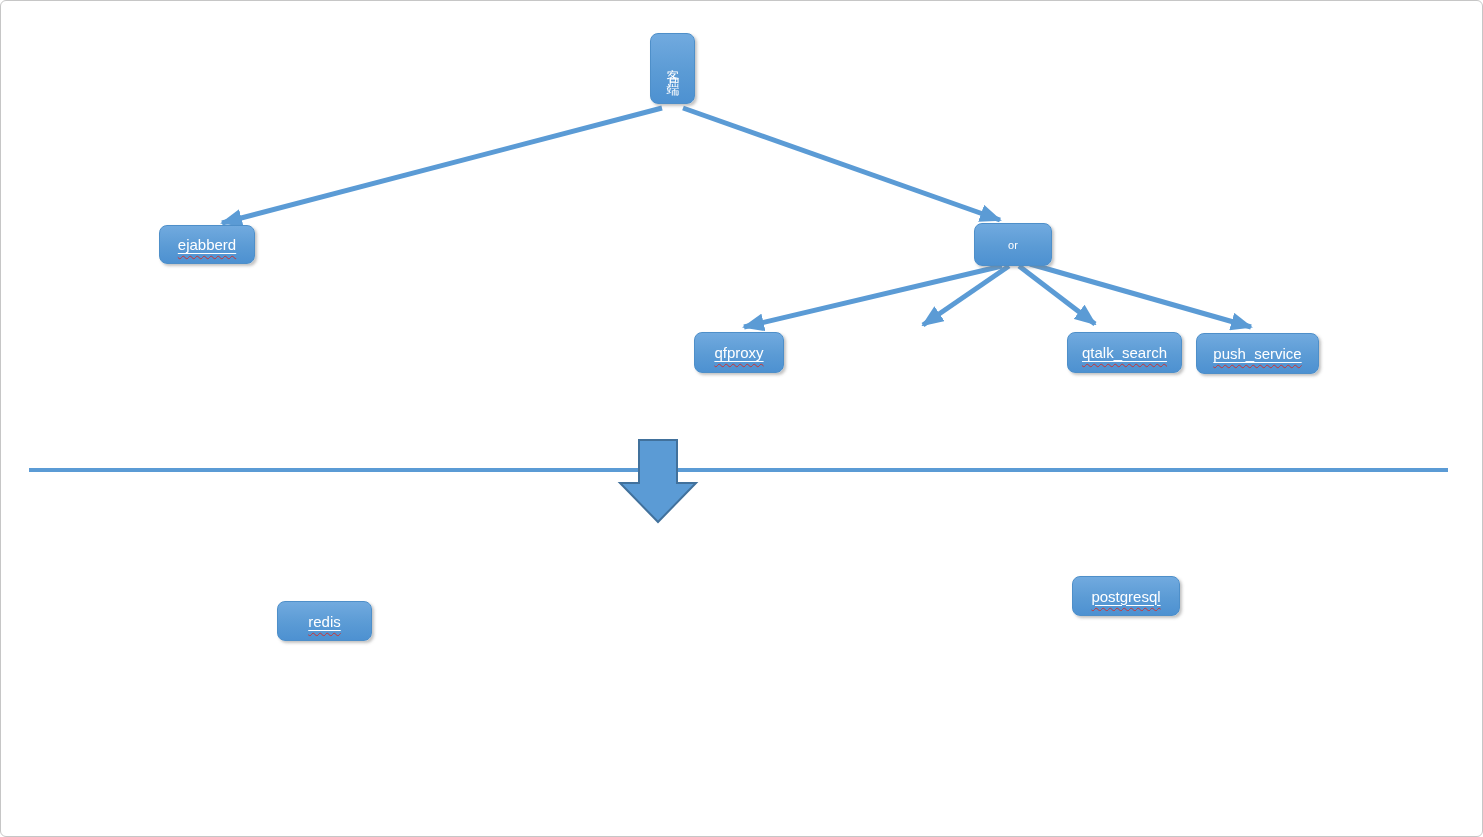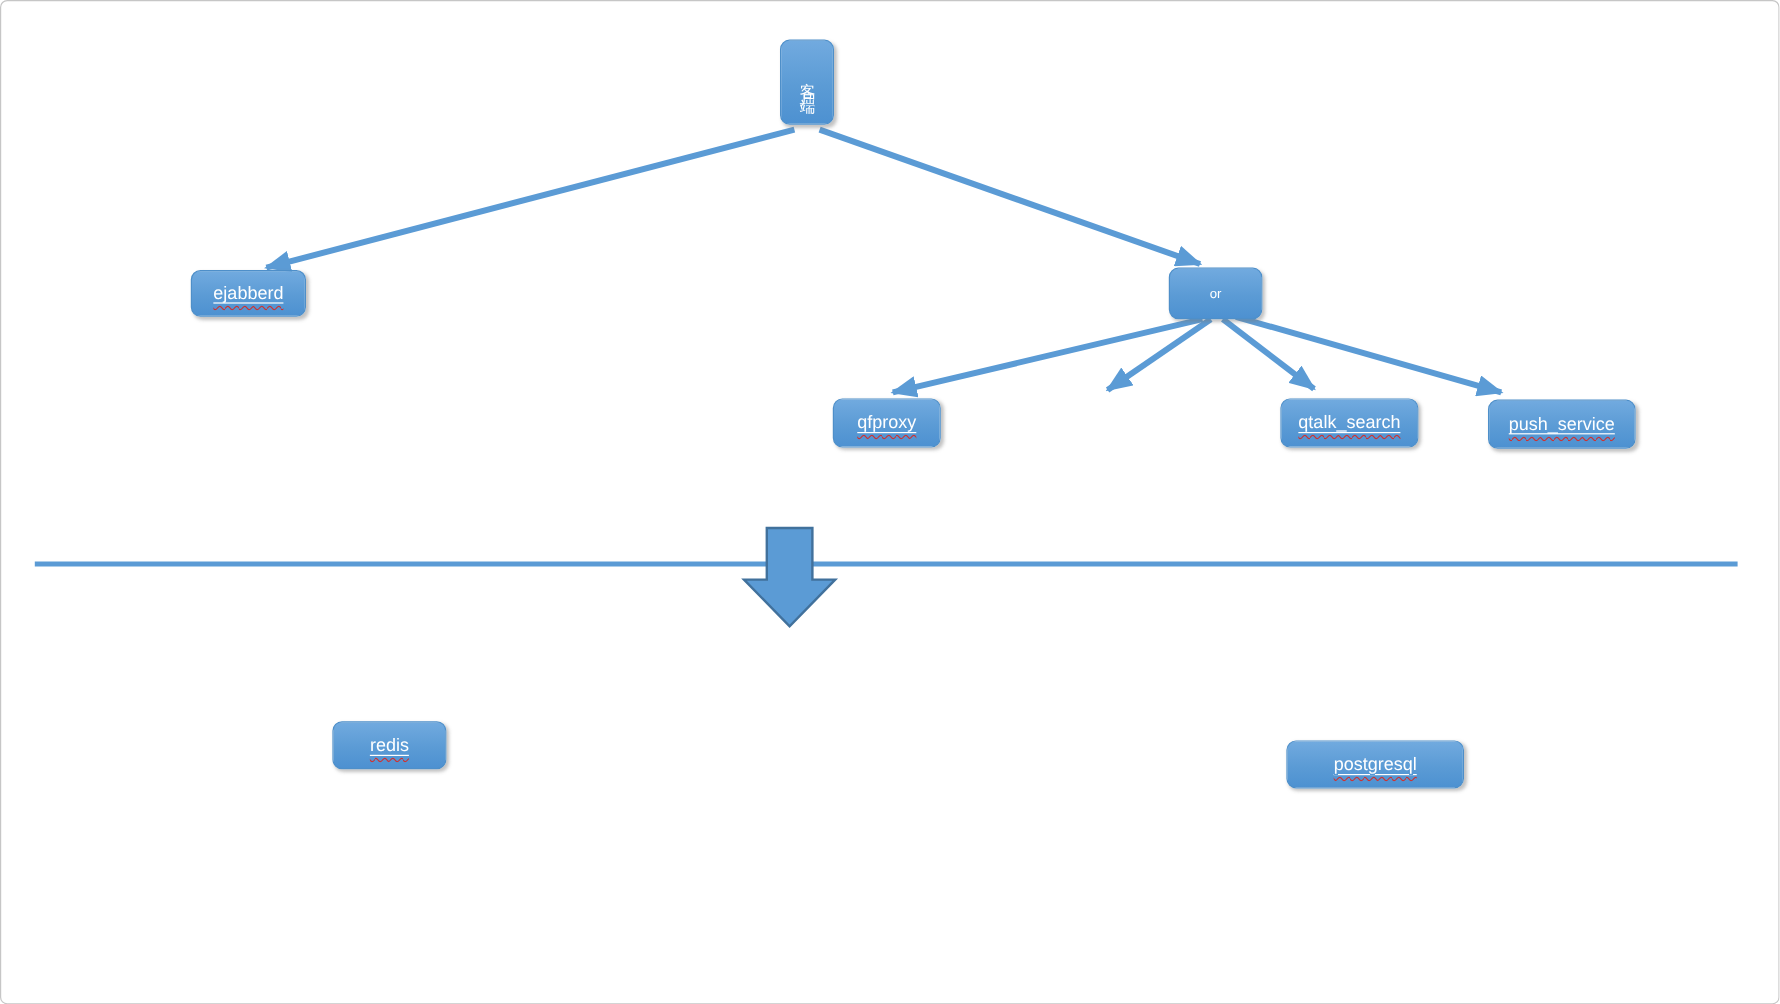--- a/index.html
+++ b/index.html
@@ -83,23 +83,23 @@
     text-orientation: upright;
     letter-spacing: 7px;
     font-size: 13px;
   }
   #n-client      { left: 649px;  top: 32px;  width: 45px;  height: 71px; }
   #n-ejabberd    { left: 158px;  top: 224px; width: 96px;  height: 39px; }
   #n-or          { left: 973px;  top: 222px; width: 78px;  height: 43px; font-size: 11px; }
   #n-qfproxy     { left: 693px;  top: 331px; width: 90px;  height: 41px; }
   #n-imhttp      { left: 843px;  top: 331px; width: 145px; height: 41px; }
   #n-qtalksearch { left: 1046px; top: 331px; width: 115px; height: 41px; margin-left: 20px; }
-  #n-pushservice { left: 1195px; top: 332px; width: 123px; height: 41px; margin-left: 44px; }
+  #n-pushservice { left: 1195px; top: 332px; width: 123px; height: 41px; }
   #n-redis       { left: 276px;  top: 600px; width: 95px;  height: 40px; }
-  #n-postgresql  { left: 1071px; top: 616px; width: 148px; height: 40px; }
+  #n-postgresql  { left: 1071px; top: 575px; width: 108px; height: 40px; }
 </style>
 </head>
 <body>
 
 <div class="canvas">
 
   <svg class="connectors" width="1483" height="837" viewBox="0 0 1483 837" xmlns="http://www.w3.org/2000/svg">
     <defs>
       <marker id="arrow" markerUnits="strokeWidth" markerWidth="4.4" markerHeight="3.6" refX="4.0" refY="1.8" orient="auto">
         <path class="arrowhead-fill" d="M0,0 L4.4,1.8 L0,3.6 Z"></path>

